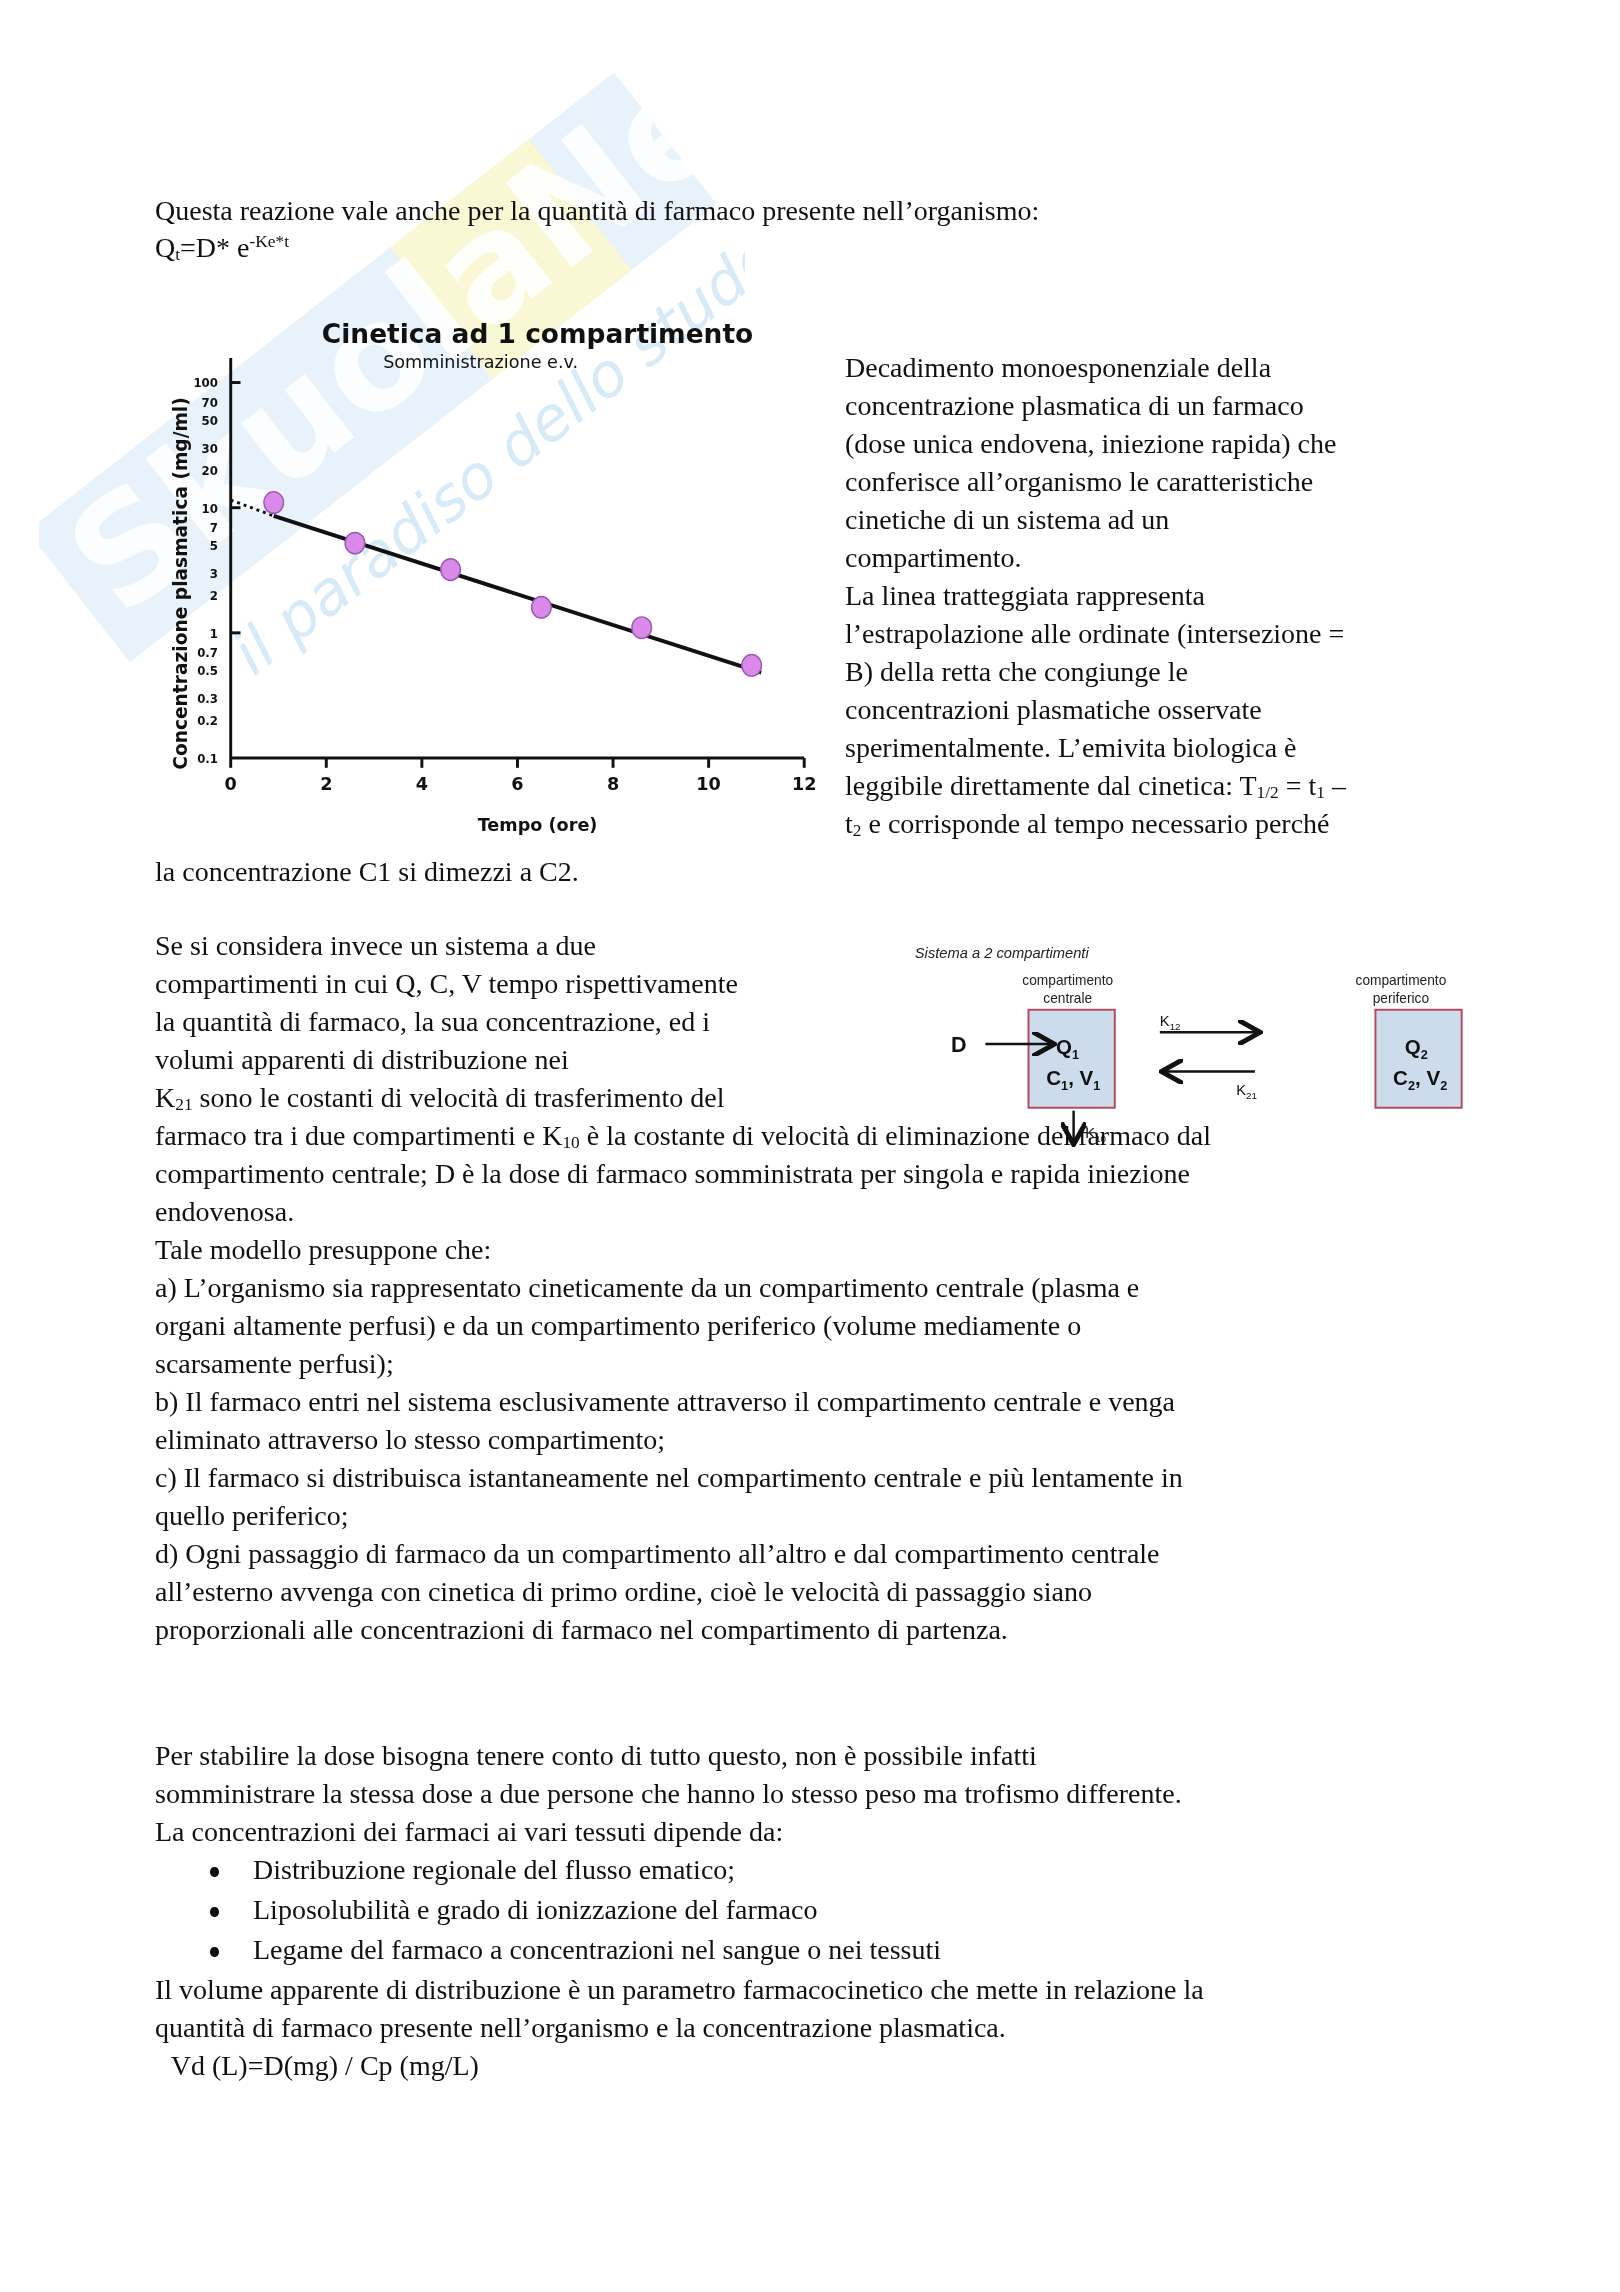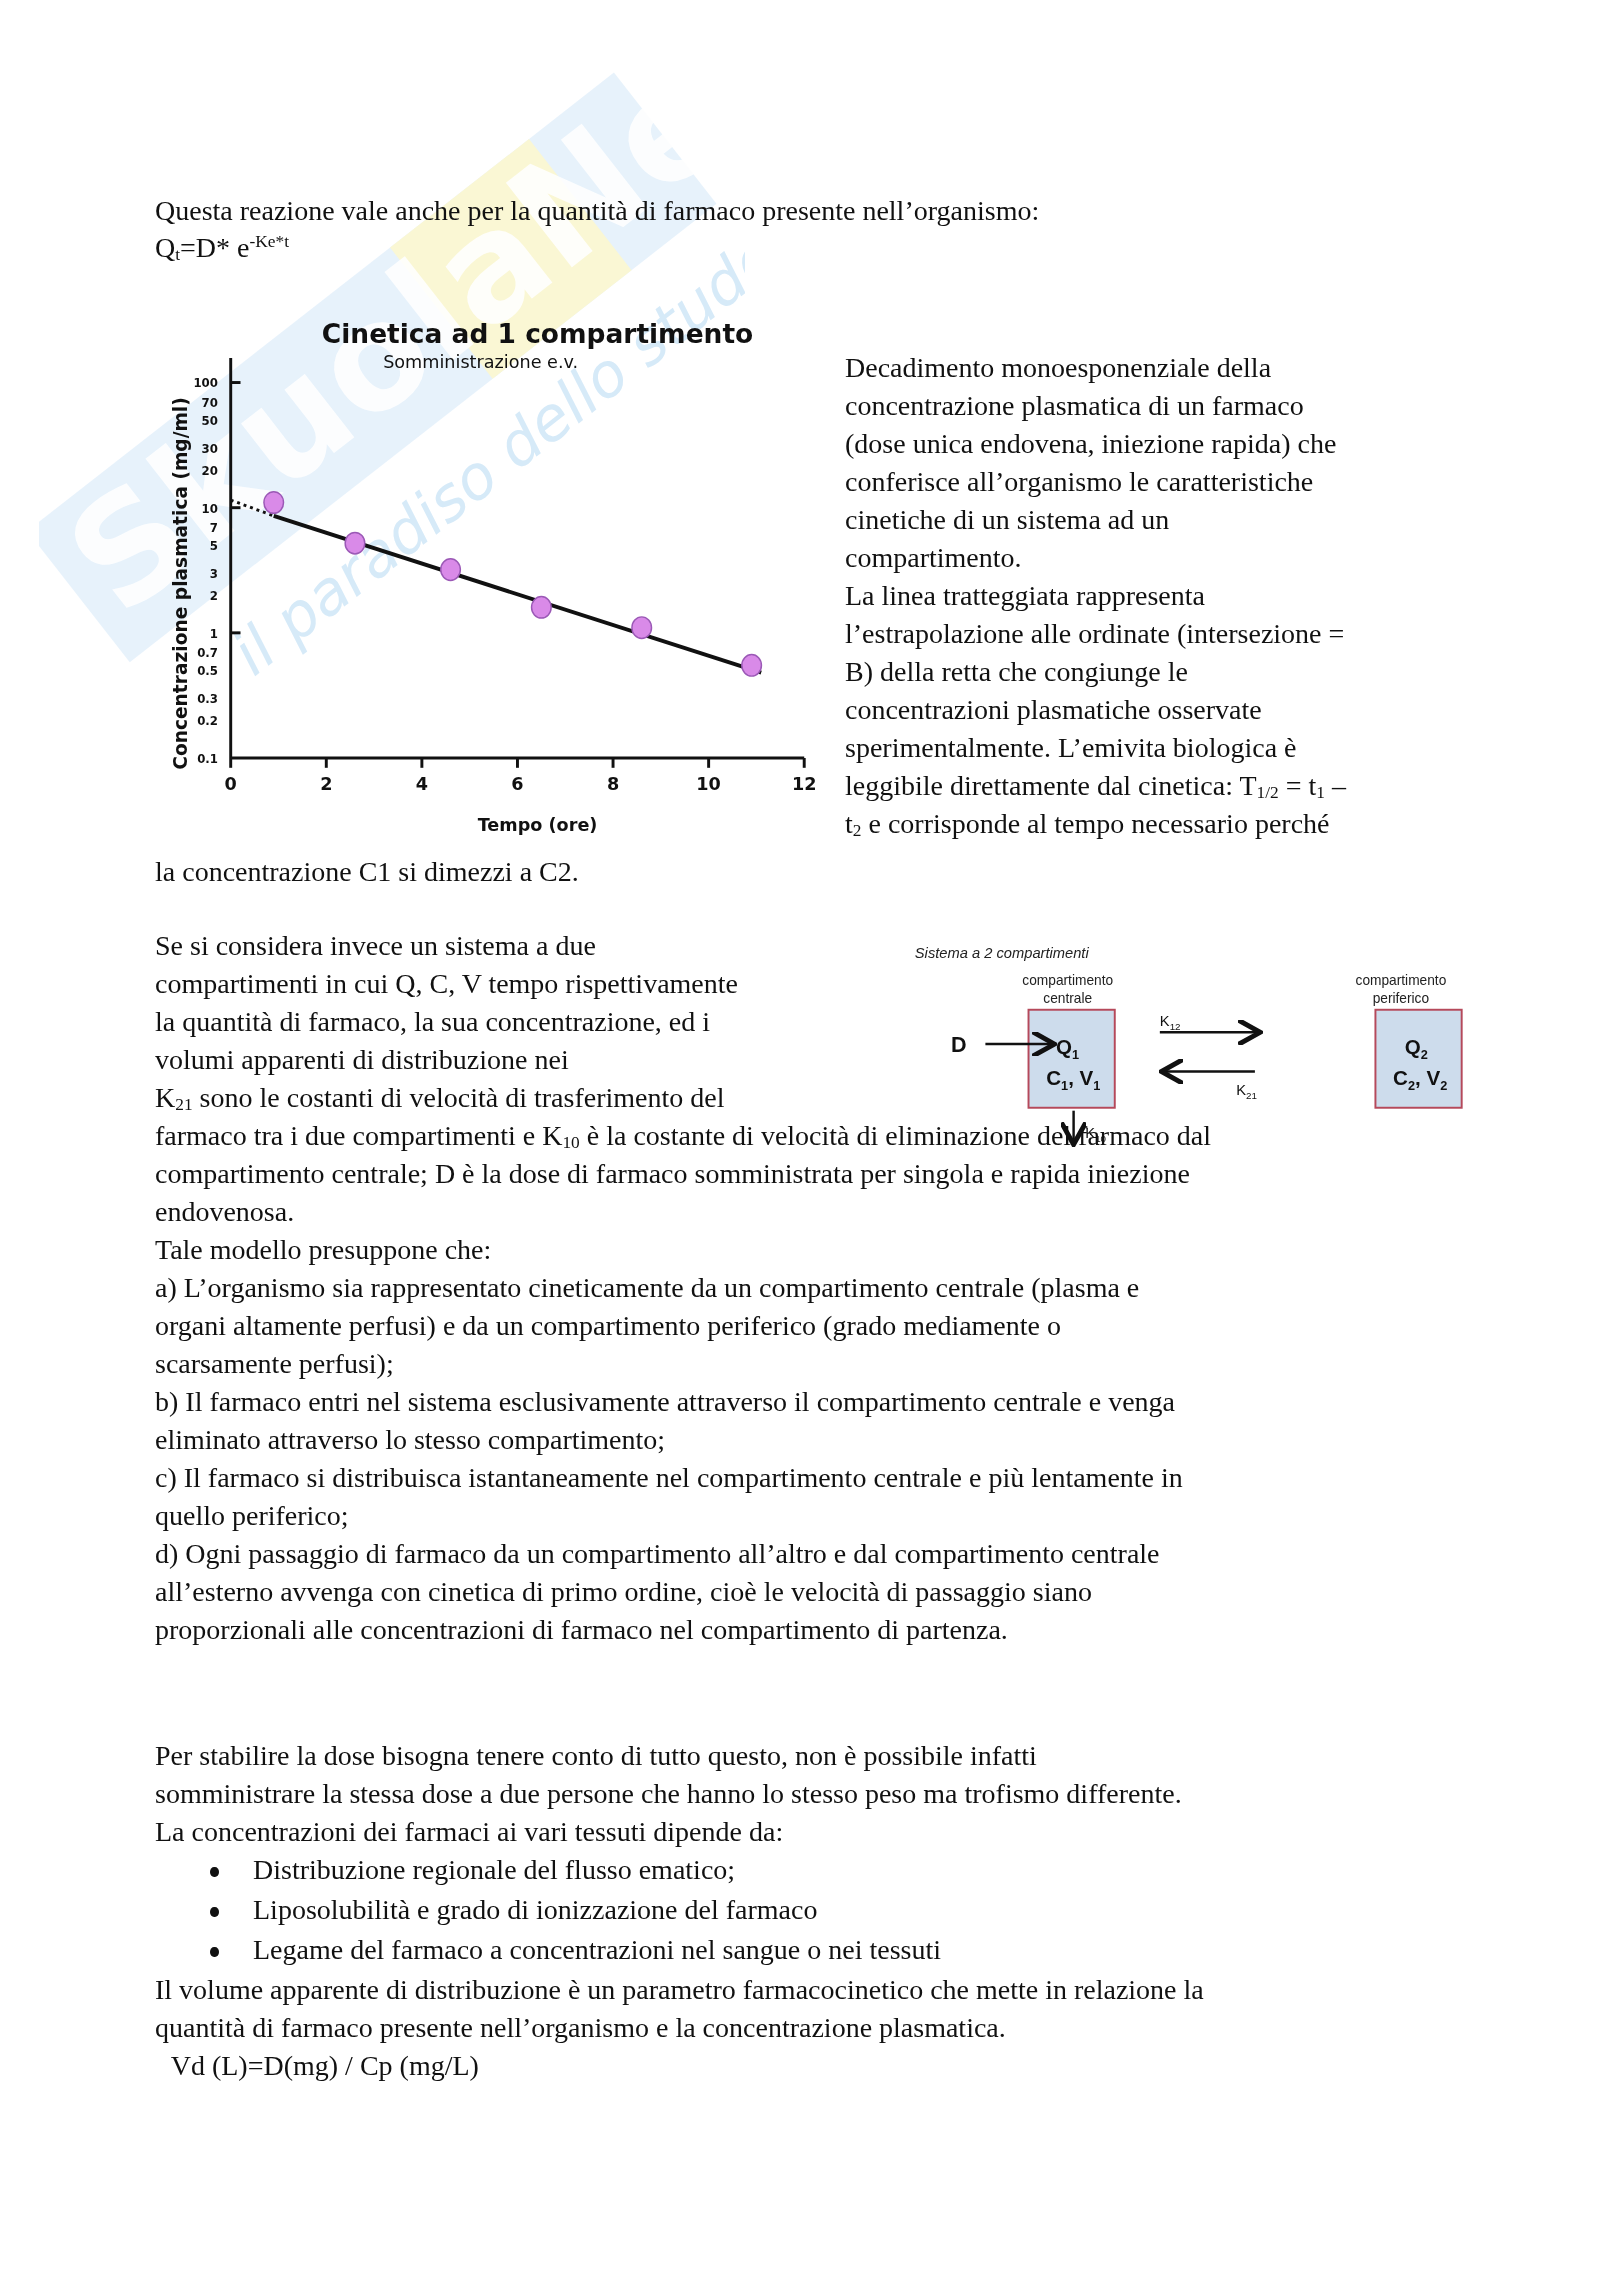--- a/index.html
+++ b/index.html
@@ -124,21 +124,21 @@
       <div style="white-space: nowrap;">la quantità di farmaco, la sua concentrazione, ed i</div>
       <div style="white-space: nowrap;">volumi apparenti di distribuzione nei</div>
     </div>
   <div><span>K</span><sub>21</sub><span> sono le costanti di velocità di trasferimento del</span></div>
   <div><span>farmaco tra i due compartimenti e K</span><sub>10</sub><span> è la costante di velocità di eliminazione del farmaco dal</span></div>
   <div id="tc-rest">
       <div style="white-space: nowrap;">compartimento centrale; D è la dose di farmaco somministrata per singola e rapida iniezione</div>
       <div style="white-space: nowrap;">endovenosa.</div>
       <div style="white-space: nowrap;">Tale modello presuppone che:</div>
       <div style="white-space: nowrap;">a) L’organismo sia rappresentato cineticamente da un compartimento centrale (plasma e</div>
-      <div style="white-space: nowrap;">organi altamente perfusi) e da un compartimento periferico (grado mediamente o</div>
+      <div style="white-space: nowrap;">organi altamente perfusi) e da un compartimento periferico (volume mediamente o</div>
       <div style="white-space: nowrap;">scarsamente perfusi);</div>
       <div style="white-space: nowrap;">b) Il farmaco entri nel sistema esclusivamente attraverso il compartimento centrale e venga</div>
       <div style="white-space: nowrap;">eliminato attraverso lo stesso compartimento;</div>
       <div style="white-space: nowrap;">c) Il farmaco si distribuisca istantaneamente nel compartimento centrale e più lentamente in</div>
       <div style="white-space: nowrap;">quello periferico;</div>
       <div style="white-space: nowrap;">d) Ogni passaggio di farmaco da un compartimento all’altro e dal compartimento centrale</div>
       <div style="white-space: nowrap;">all’esterno avvenga con cinetica di primo ordine, cioè le velocità di passaggio siano</div>
       <div style="white-space: nowrap;">proporzionali alle concentrazioni di farmaco nel compartimento di partenza.</div>
     </div>
 </div>

